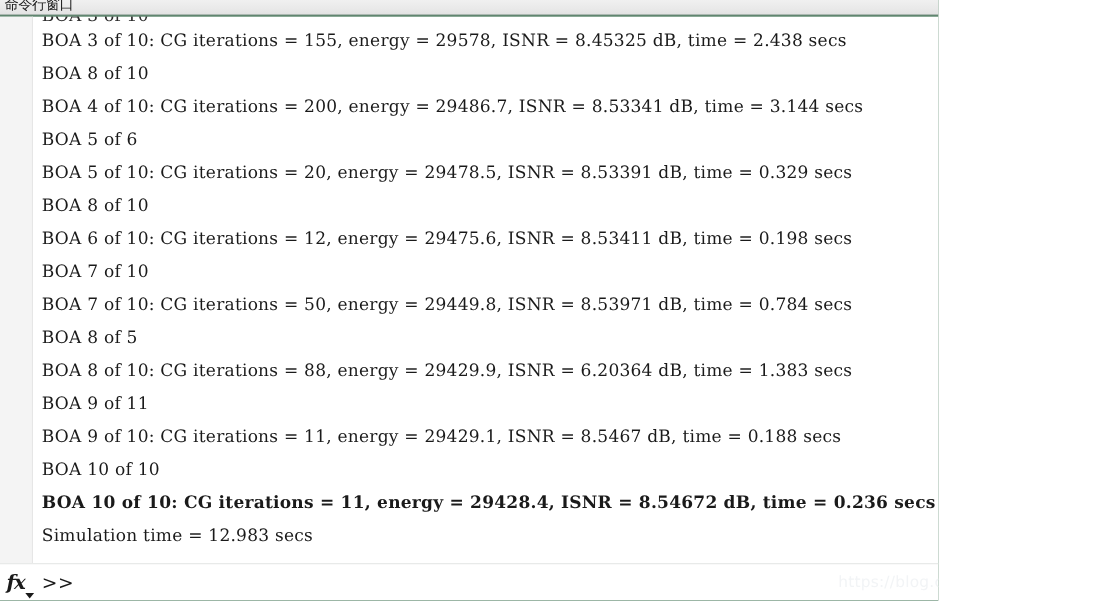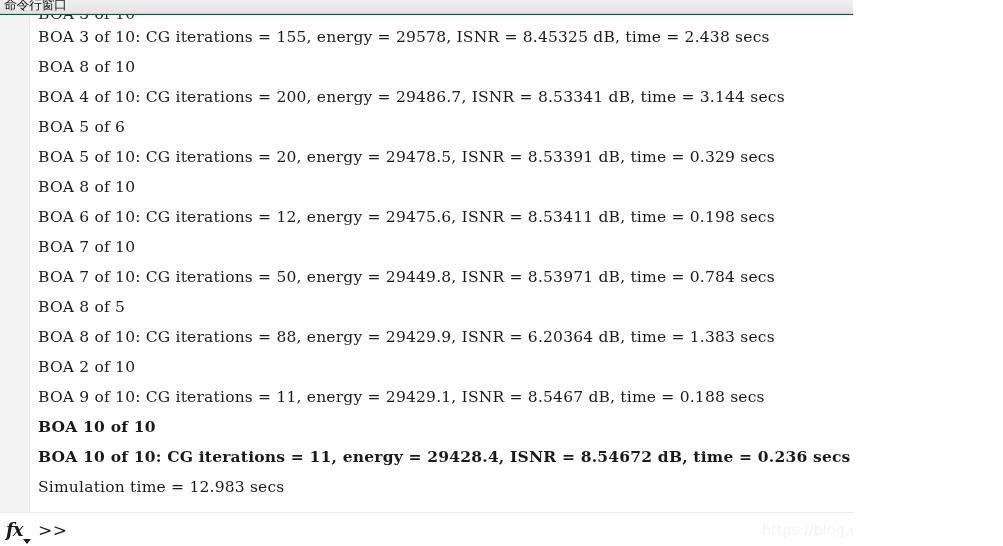--- a/index.html
+++ b/index.html
@@ -180,23 +180,23 @@
       <div class="line" style="top:37px;">BOA 8 of 10</div>
       <div class="line" style="top:67px;">BOA 4 of 10: CG iterations = 200, energy = 29486.7, ISNR = 8.53341 dB, time = 3.144 secs</div>
       <div class="line" style="top:97px;">BOA 5 of 6</div>
       <div class="line" style="top:127px;">BOA 5 of 10: CG iterations = 20, energy = 29478.5, ISNR = 8.53391 dB, time = 0.329 secs</div>
       <div class="line" style="top:157px;">BOA 8 of 10</div>
       <div class="line" style="top:187px;">BOA 6 of 10: CG iterations = 12, energy = 29475.6, ISNR = 8.53411 dB, time = 0.198 secs</div>
       <div class="line" style="top:217px;">BOA 7 of 10</div>
       <div class="line" style="top:247px;">BOA 7 of 10: CG iterations = 50, energy = 29449.8, ISNR = 8.53971 dB, time = 0.784 secs</div>
       <div class="line" style="top:277px;">BOA 8 of 5</div>
       <div class="line" style="top:307px;">BOA 8 of 10: CG iterations = 88, energy = 29429.9, ISNR = 6.20364 dB, time = 1.383 secs</div>
-      <div class="line" style="top:337px;">BOA 2 of 10</div>
+      <div class="line" style="top:337px;">BOA 9 of 11</div>
       <div class="line" style="top:367px;text-align:right;">BOA 9 of 10: CG iterations = 11, energy = 29429.1, ISNR = 8.5467 dB, time = 0.188 secs</div>
-      <div class="line" style="top:397px;font-weight:bold;">BOA 10 of 10</div>
+      <div class="line" style="top:397px;">BOA 10 of 10</div>
       <div class="line" style="top:427px;font-weight:bold;">BOA 10 of 10: CG iterations = 11, energy = 29428.4, ISNR = 8.54672 dB, time = 0.236 secs</div>
       <div class="line" style="top:457px;">Simulation time = 12.983 secs</div>
     </div>
   </div>
 
   <div class="promptbar">
     <div class="fx-icon">
       <span>fx</span>
       <span class="fx-caret"></span>
     </div>

